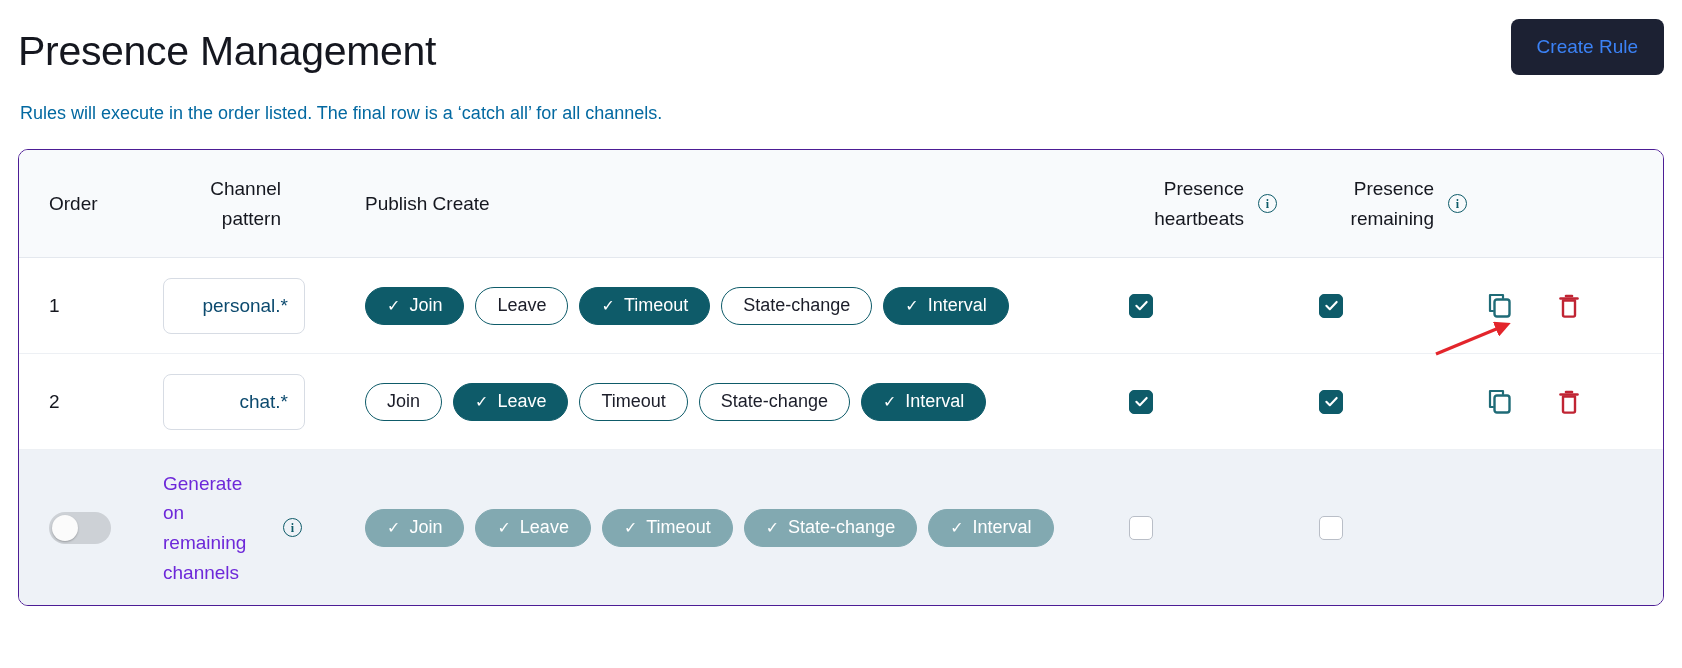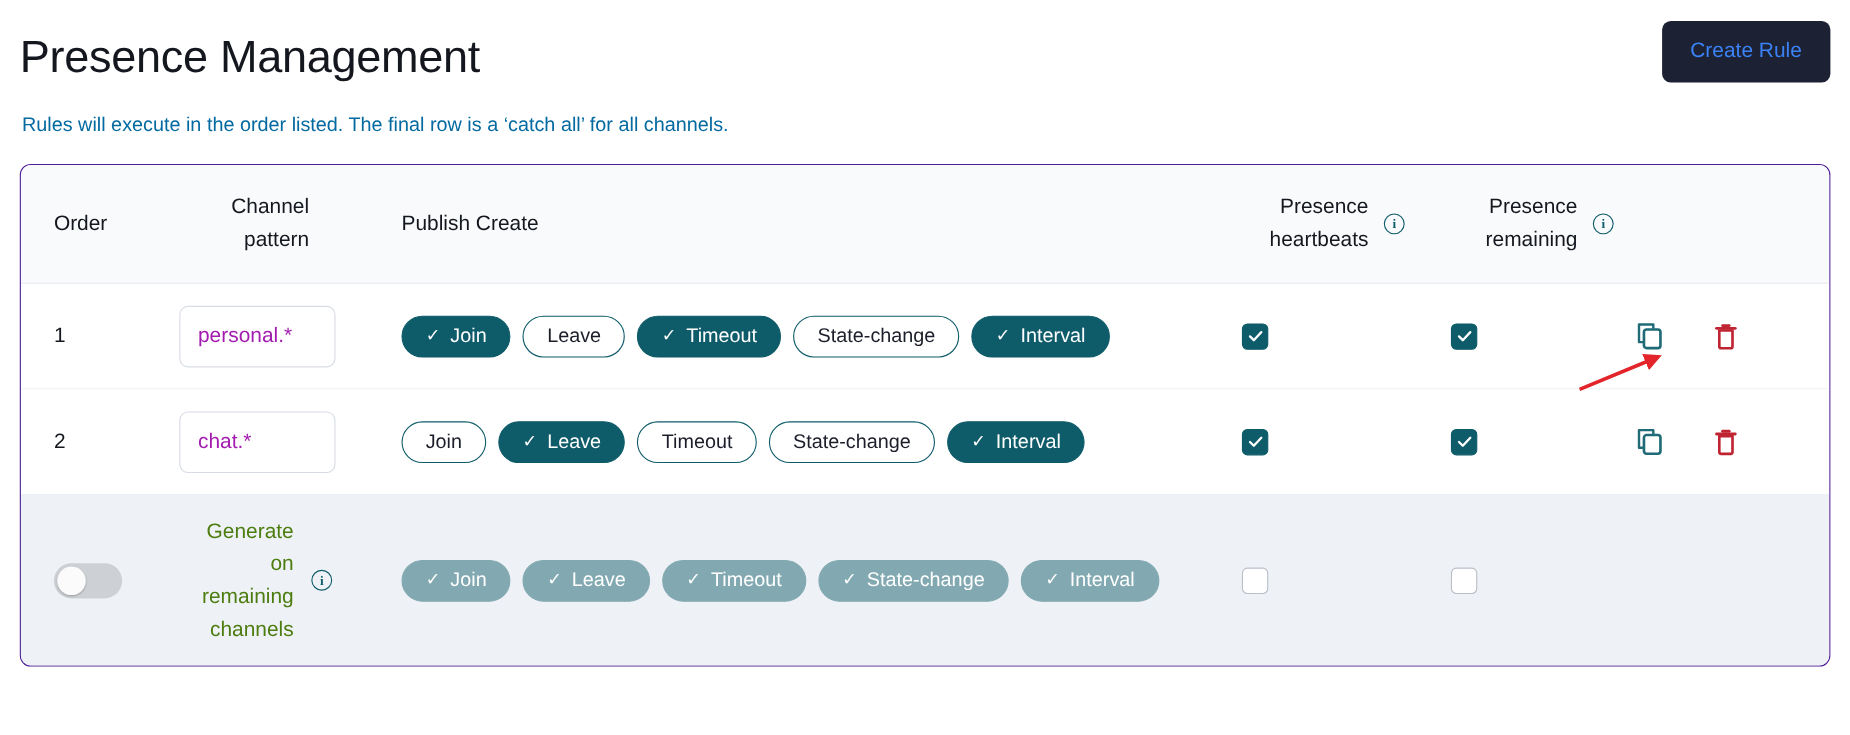--- a/index.html
+++ b/index.html
@@ -86,32 +86,32 @@
     color: #0e5b69; font-size: 12px; font-weight: 700;
     font-family: "Liberation Serif", serif;
     line-height: 1;
   }
   .info-icon span { transform: translateY(-0.5px); }
 
   
   .channel-input {
     width: 142px; height: 56px;
     border: 1px solid #d7dce4; border-radius: 8px;
-    background: #ffffff; color: #a21caf;
+    background: #ffffff; color: #0c4a6e;
     font-family: "Liberation Sans", sans-serif;
     font-size: 19px; padding: 0 16px;
     outline: none;
+    text-align: right;
   }
 
   
   .gen-label-wrap { display:flex; align-items:center; gap: 16px; }
   .gen-label {
-    font-size: 19px; color: #4d7c0f; line-height: 1.56;
+    font-size: 19px; color: #6d28d9; line-height: 1.56;
     max-width: 104px;
-    text-align: right;
   }
 
   
   .toggle {
     width: 62px; height: 32px; border-radius: 16px;
     background: #cdd1d6; position: relative; cursor: pointer;
     display: inline-block;
   }
   .toggle .knob {
     position: absolute; top: 3px; left: 3px;

